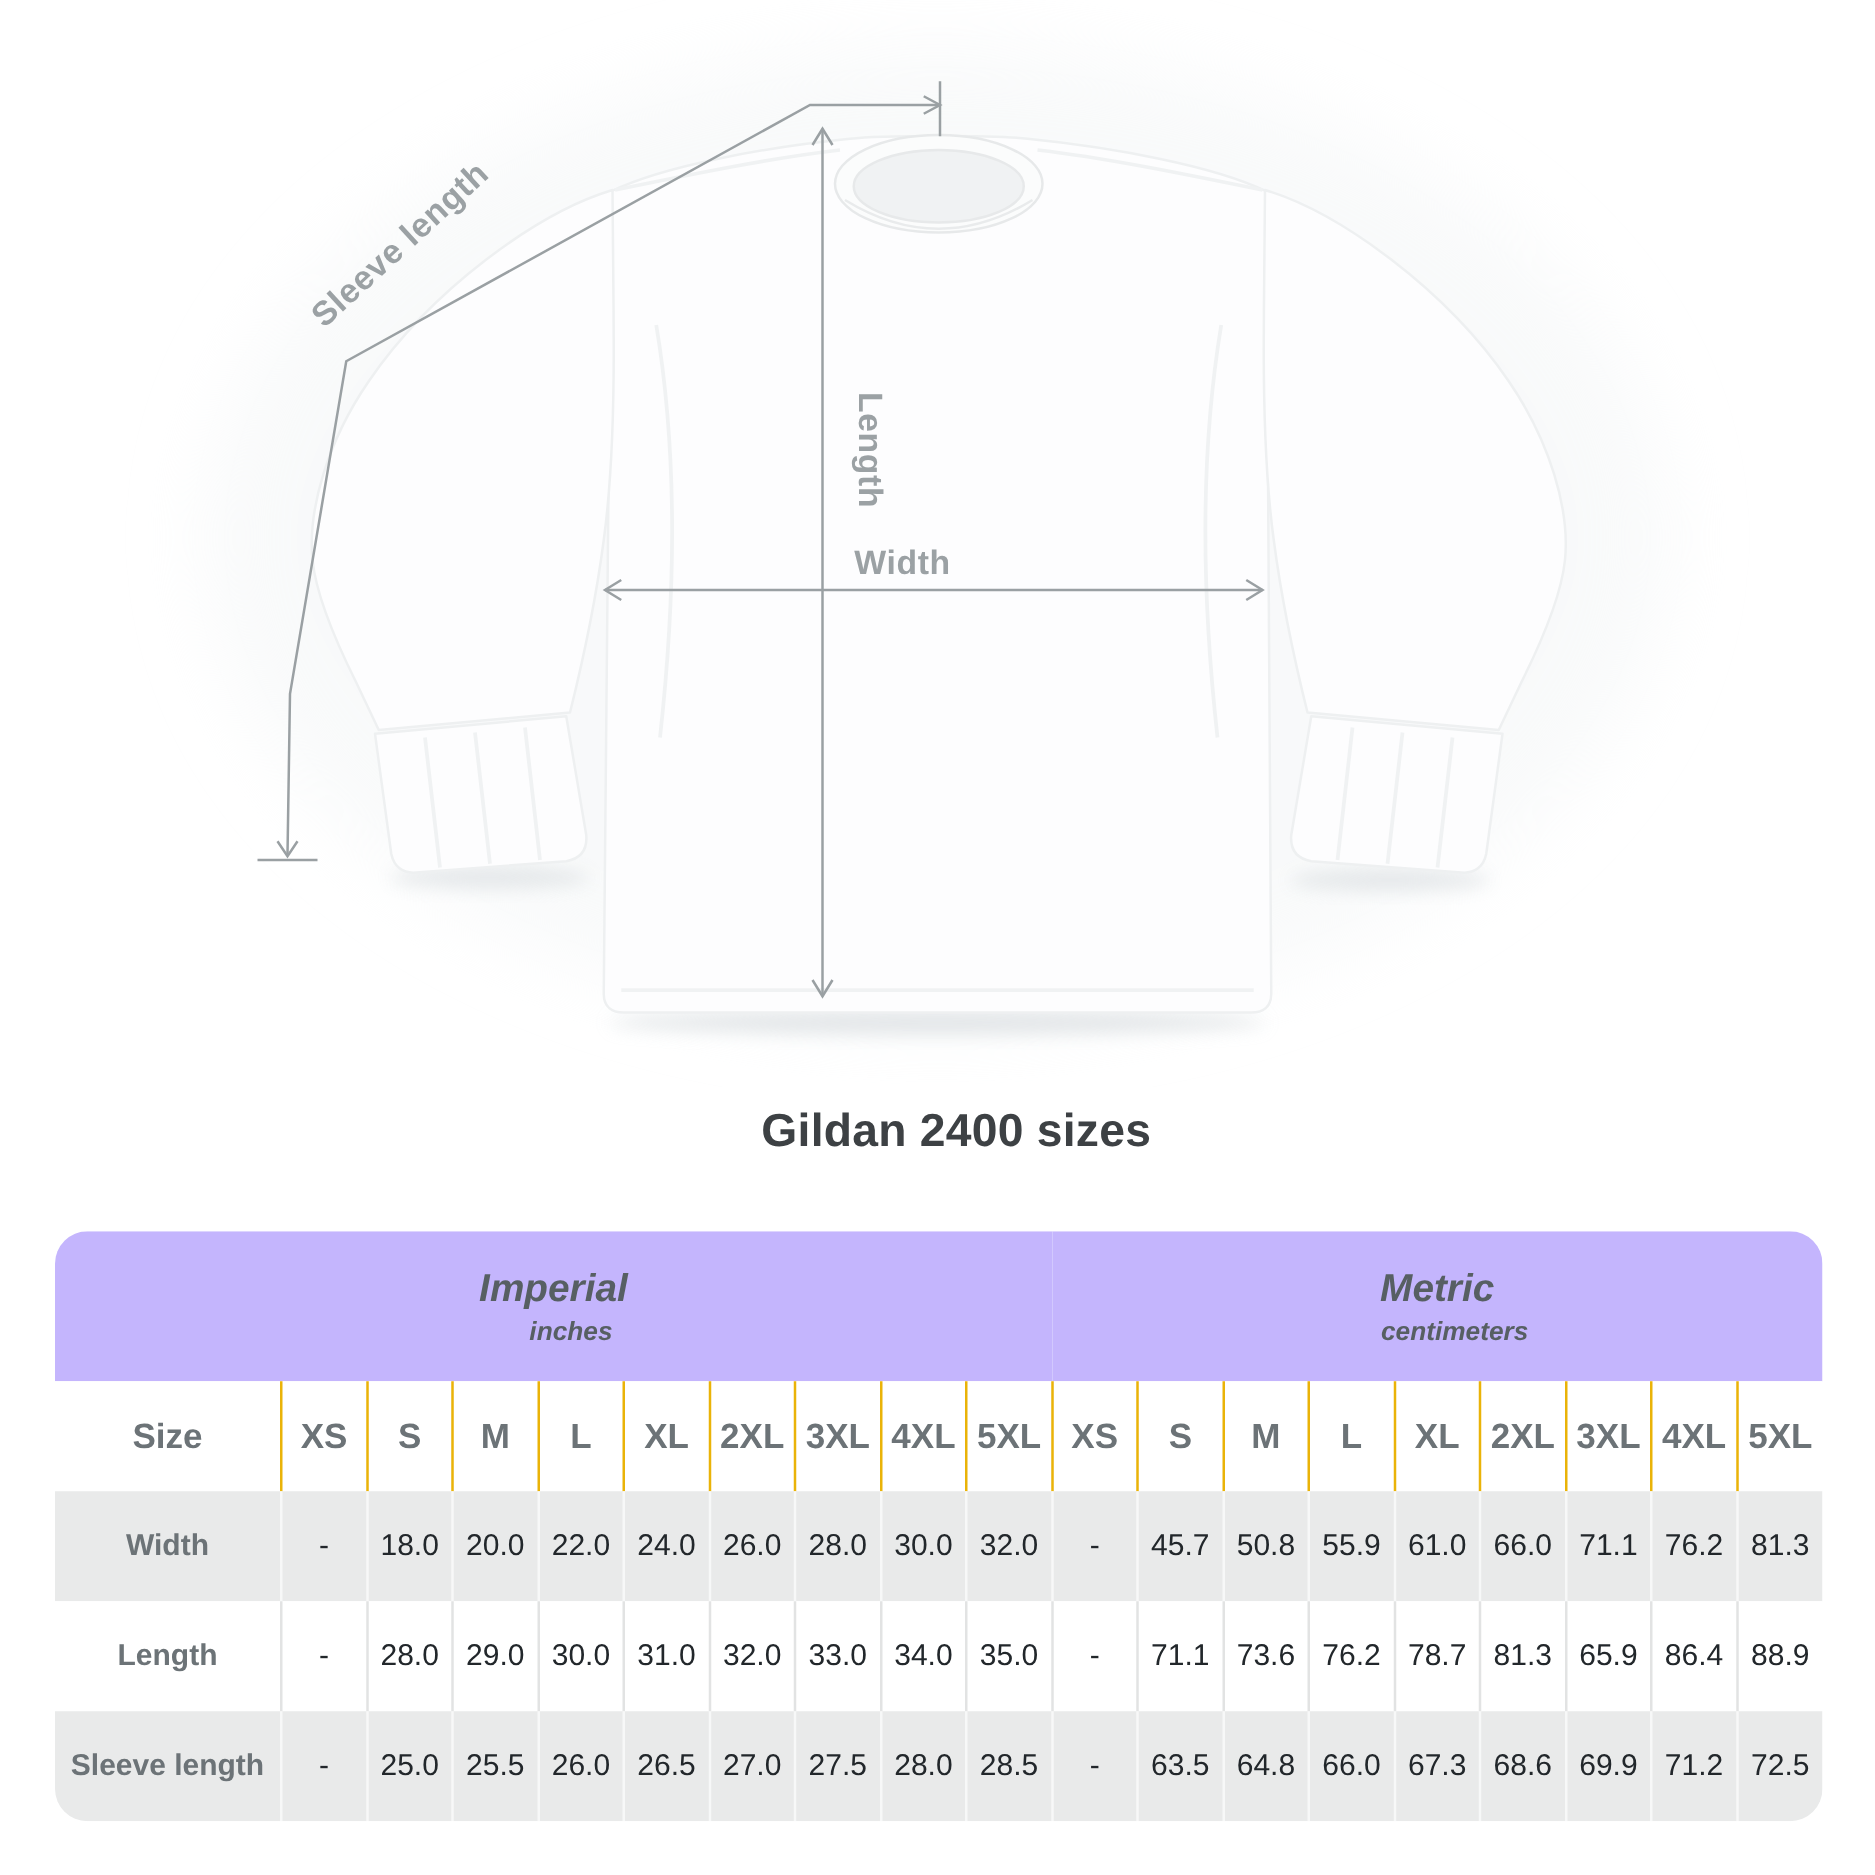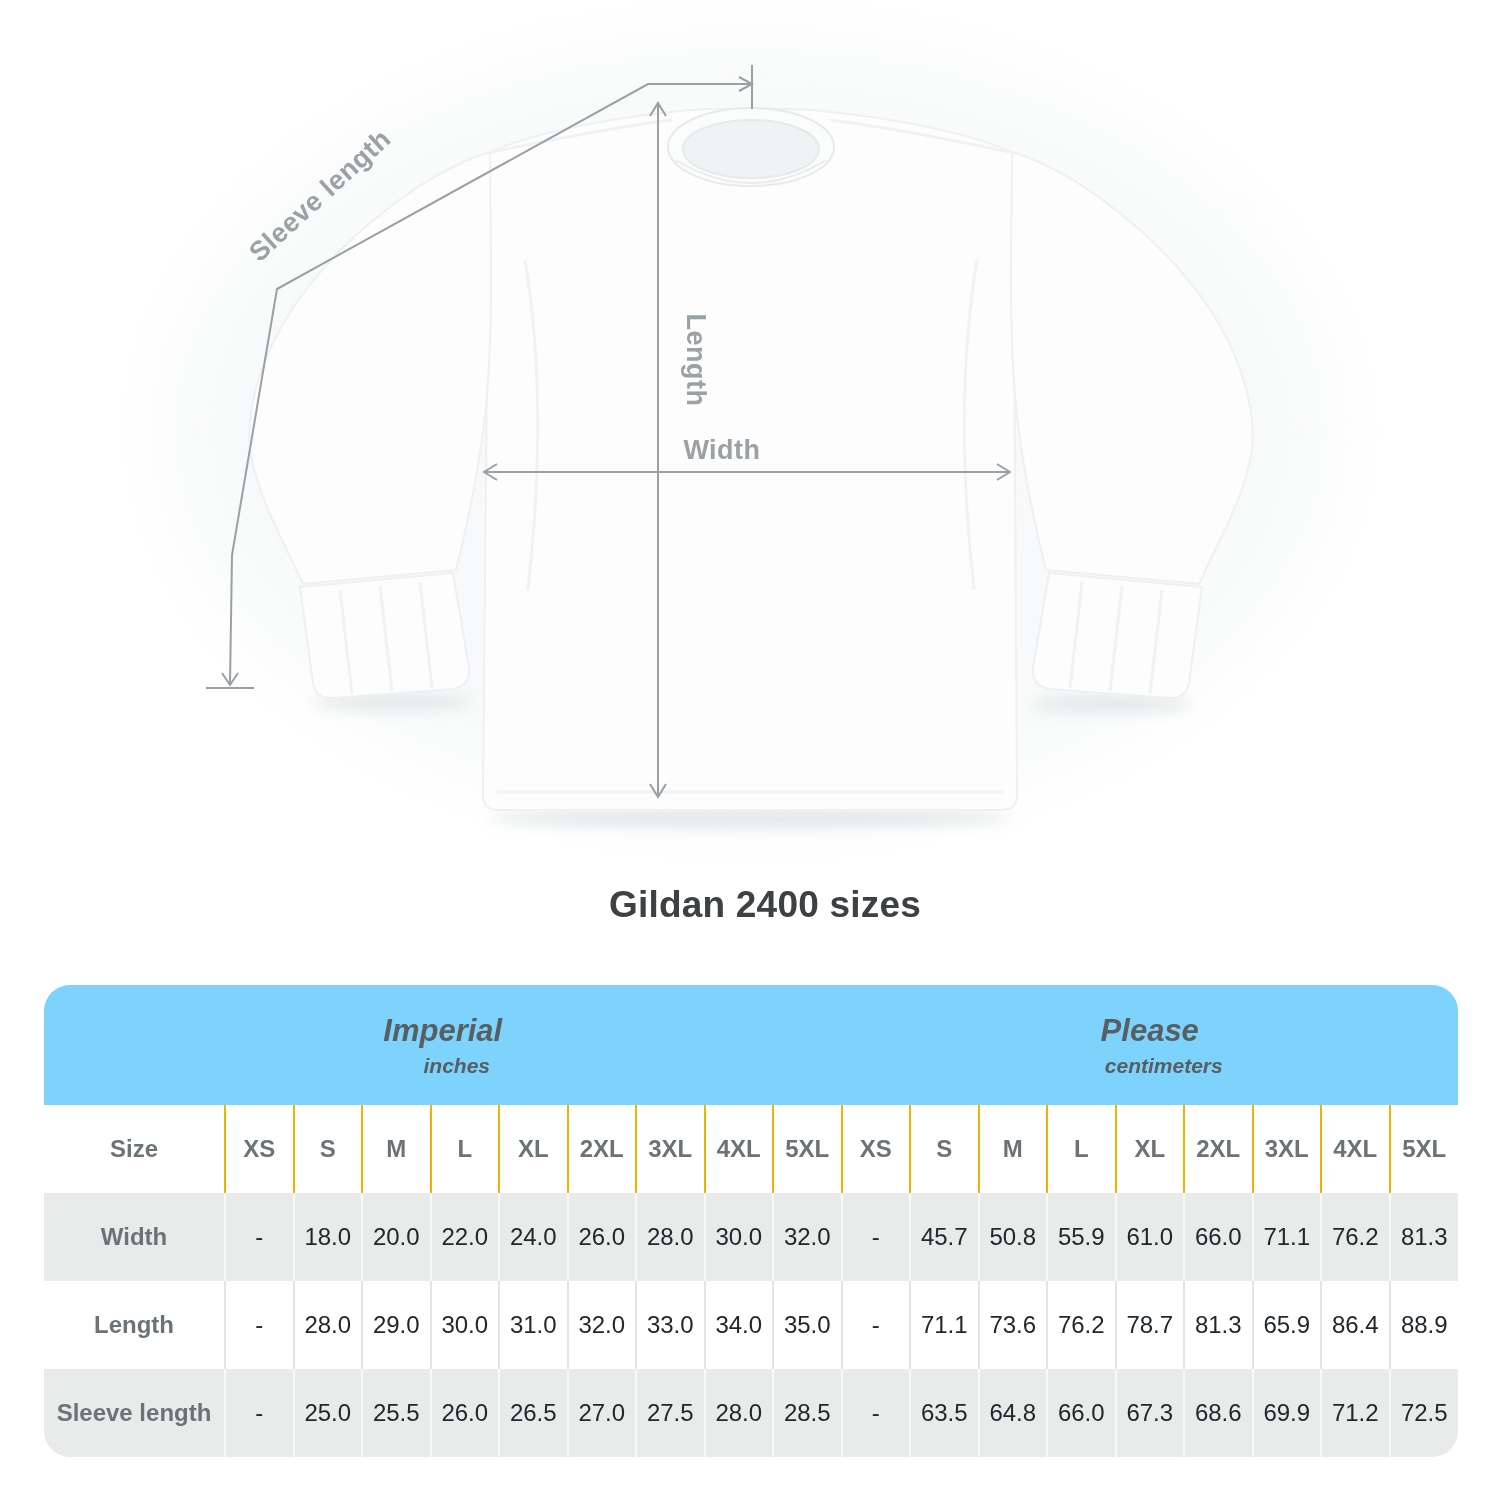--- a/index.html
+++ b/index.html
@@ -10,25 +10,25 @@
   .shirt-svg { position: absolute; left: 0; top: 0; width: 1500px; height: 870px; }
 
   .title-block { position: absolute; top: 884px; left: 15px; width: 1500px; text-align: center; }
   .chart-title { font-size: 37px; font-weight: bold; color: #3d4144; letter-spacing: .2px; }
   .chart-subtitle { margin-top: 10px; font-size: 22px; font-style: italic; color: #515559; }
 
   .table-wrap { position: absolute; top: 985px; left: 44px; width: 1414px; border-radius: 26px; overflow: hidden; }
   table.size-table { width: 100%; border-collapse: collapse; table-layout: fixed; }
   .size-table th, .size-table td { text-align: center; vertical-align: middle; padding: 0; }
 
-  tr.band-row th { background: #7dd3fc; height: 120px; }
+  tr.band-row th { background: #c4b5fd; height: 120px; }
   .band-title { font-size: 31px; font-weight: bold; font-style: italic; color: #575f63; }
   .band-sub { margin-top: 5px; font-size: 21px; font-style: italic; color: #575f63; margin-left: 28px; }
 
-  tr.size-row td { background: #ffffff; height: 88px; font-size: 24px; font-weight: bold; color: #6c7377; }
+  tr.size-row td { background: #ffffff; height: 88px; font-size: 28px; font-weight: bold; color: #6c7377; }
   tr.size-row td.sep { border-left: 2px solid #eab308; }
 
   tr.data-row td { height: 88px; font-size: 24px; color: #22272b; }
   tr.data-row td.rowlabel { font-weight: bold; color: #6c7377; }
   tr.data-row.gray td { background: #e9eaea; }
   tr.data-row.gray td.sep { border-left: 2px solid #f7f8f8; }
   tr.data-row.white td { background: #ffffff; }
   tr.data-row.white td.sep { border-left: 2px solid #e2e3e3; }
 
   .mline { stroke: #9aa0a3; stroke-width: 2; fill: none; }
@@ -132,21 +132,21 @@
           <col>
           <col>
       </colgroup>
       <tbody>
           <tr class="band-row">
         <th colspan="10">
           <div class="band-title">Imperial</div>
           <div class="band-sub">inches</div>
         </th>
         <th colspan="9">
-          <div class="band-title">Please</div>
+          <div class="band-title">Metric</div>
           <div class="band-sub">centimeters</div>
         </th>
       </tr>
       <tr class="size-row">
         <td>Size</td>
         <td class="sep">XS</td>
         <td class="sep">S</td>
         <td class="sep">M</td>
         <td class="sep">L</td>
         <td class="sep">XL</td>

